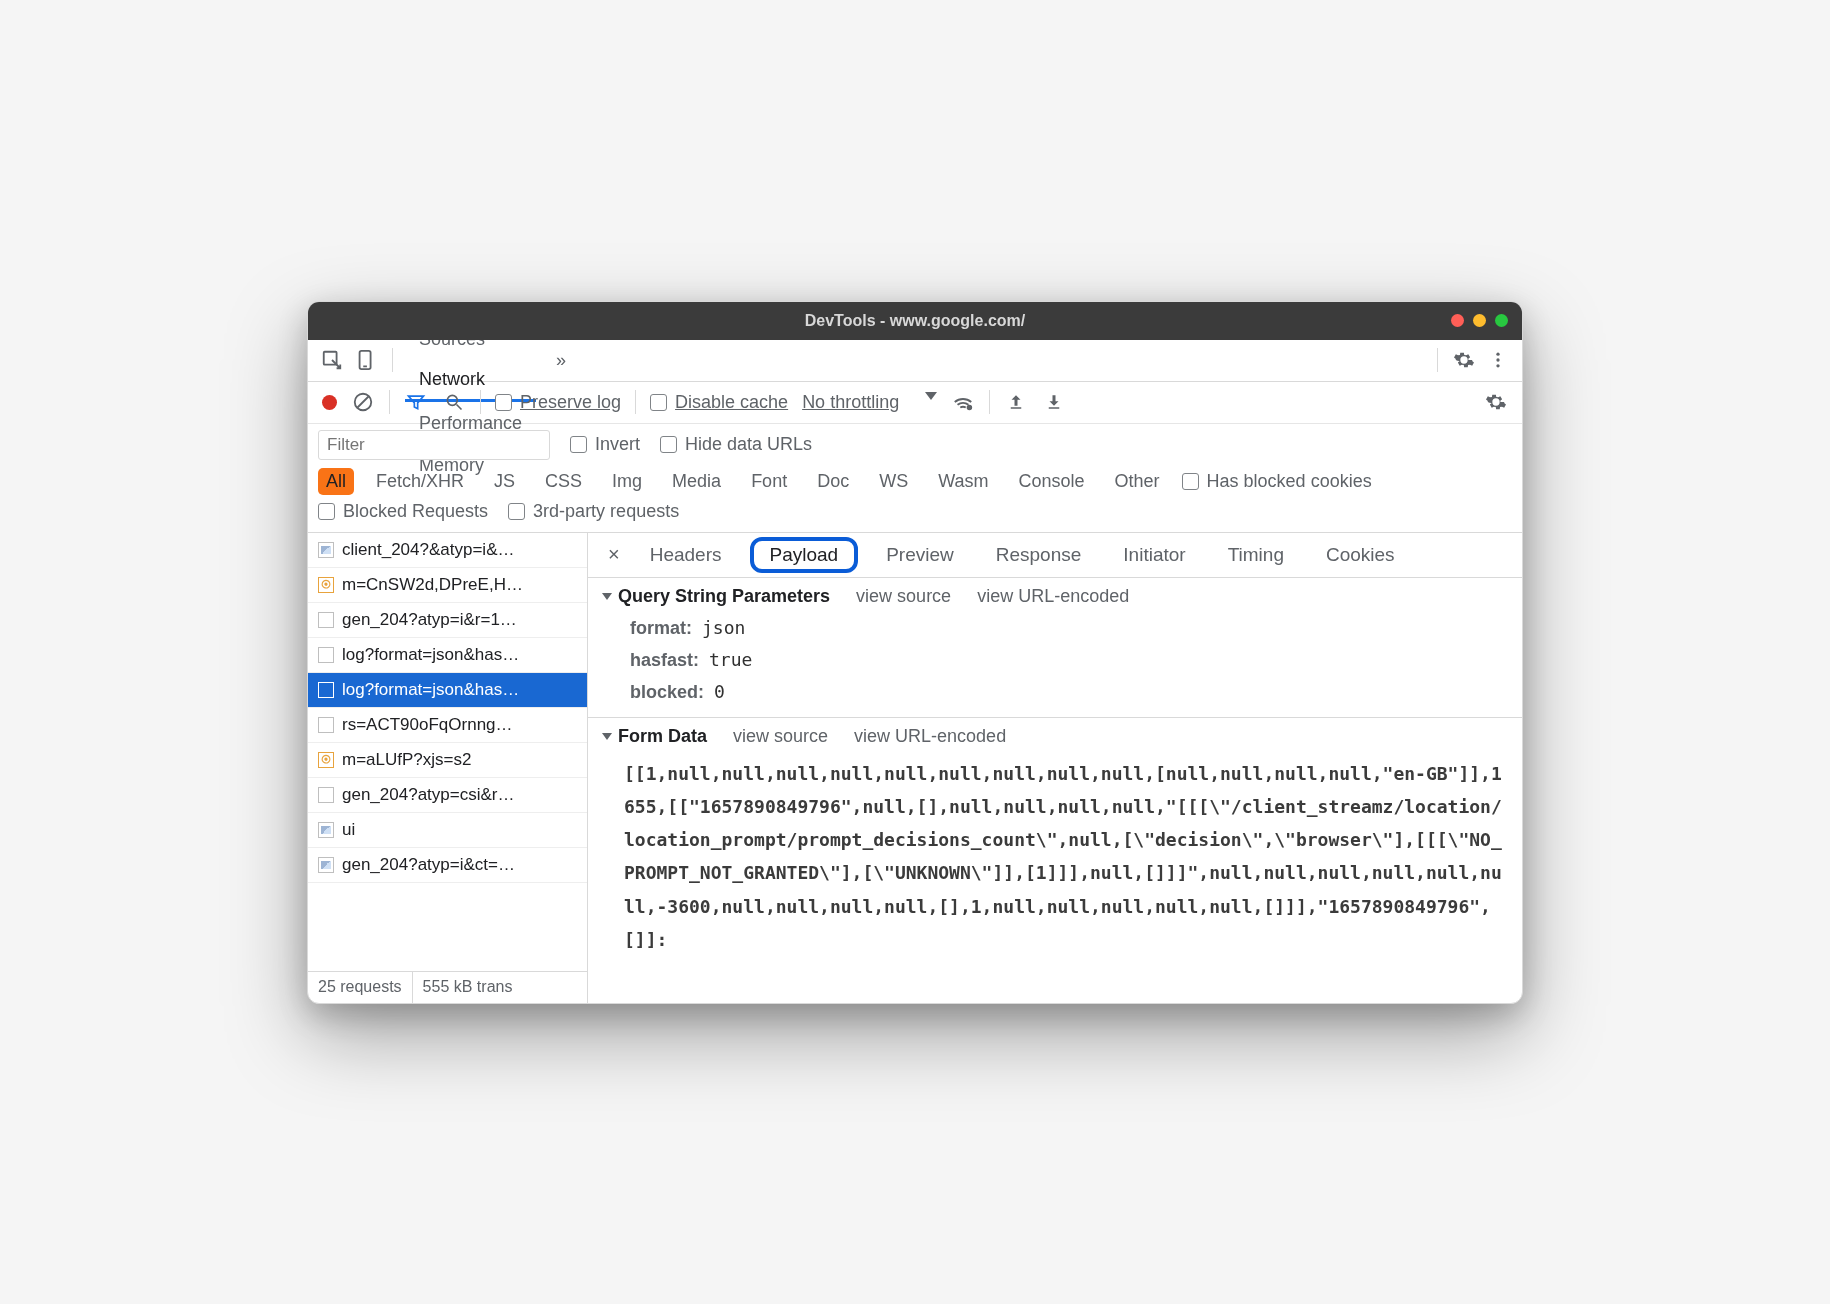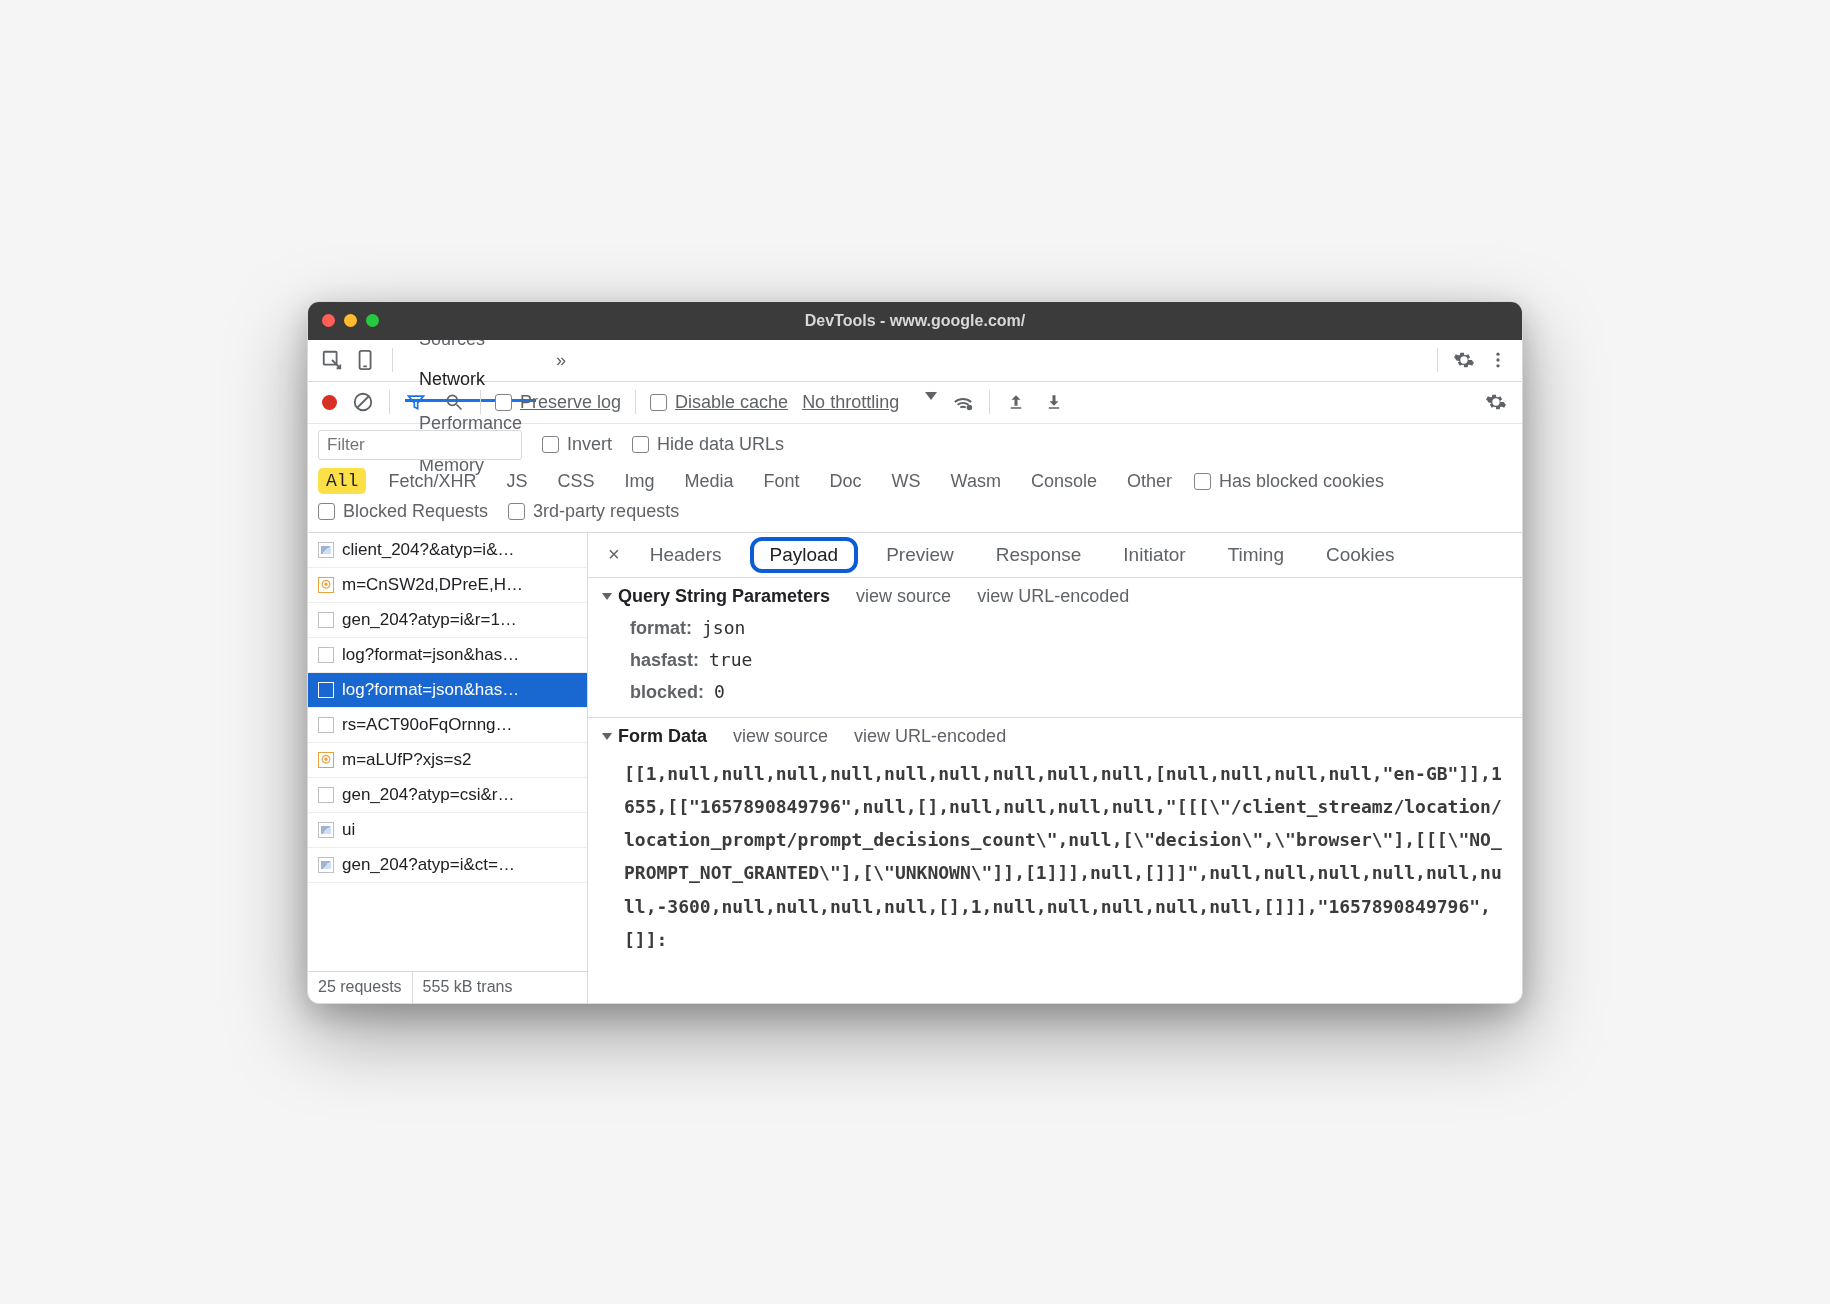--- a/index.html
+++ b/index.html
@@ -21,20 +21,21 @@
     border: 1px solid #d9d9d9;
   }
   
   .titlebar {
     background: #3b3b3b;
     height: 38px;
     display: flex;
     align-items: center;
     padding: 0 14px;
     position: relative;
+    justify-content: flex-end;
   }
   .traffic { display: flex; gap: 9px; }
   .dot { width: 13px; height: 13px; border-radius: 50%; }
   .dot.red { background: #ff5f57; }
   .dot.yellow { background: #febc2e; }
   .dot.green { background: #28c840; }
   .titlebar .title {
     position: absolute; left: 0; right: 0;
     text-align: center; color: #d8d8d8;
     font-size: 16px; font-weight: 600;
@@ -82,26 +83,26 @@
   
   
   .filterbar {
     border-bottom: 1px solid #d9d9d9;
     padding: 6px 10px 10px 10px;
     color:#5f6368;
     font-size:18px;
   }
   .filterbar .row1 { display:flex; align-items:center; gap:20px; margin-bottom:8px;}
   .filter-input {
-    width: 204px; height:30px; border:1px solid #d9d9d9; border-radius:3px;
+    width: 232px; height:30px; border:1px solid #d9d9d9; border-radius:3px;
     padding: 0 8px; font-size:17px; color:#5f6368;
   }
   .filterbar .row2 { display:flex; align-items:center; gap:14px; flex-wrap:wrap; margin-bottom:6px;}
   .chip { padding:3px 8px; border-radius:5px; cursor:pointer; }
-  .chip.active { background:#fde047; color:#202124;font-family:Liberation Mono, monospace; }
+  .chip.active { background:#f97316; color:#202124; }
   .filterbar .row3 { display:flex; align-items:center; gap:20px; }
   
   
   .content { display:flex; height: 470px; }
   .sidebar {
     width: 280px; border-right:1px solid #d9d9d9; display:flex; flex-direction:column;
     font-size:17px;
   }
   .sidebar-header {
     height:36px; display:flex; align-items:center; padding:0 10px;

